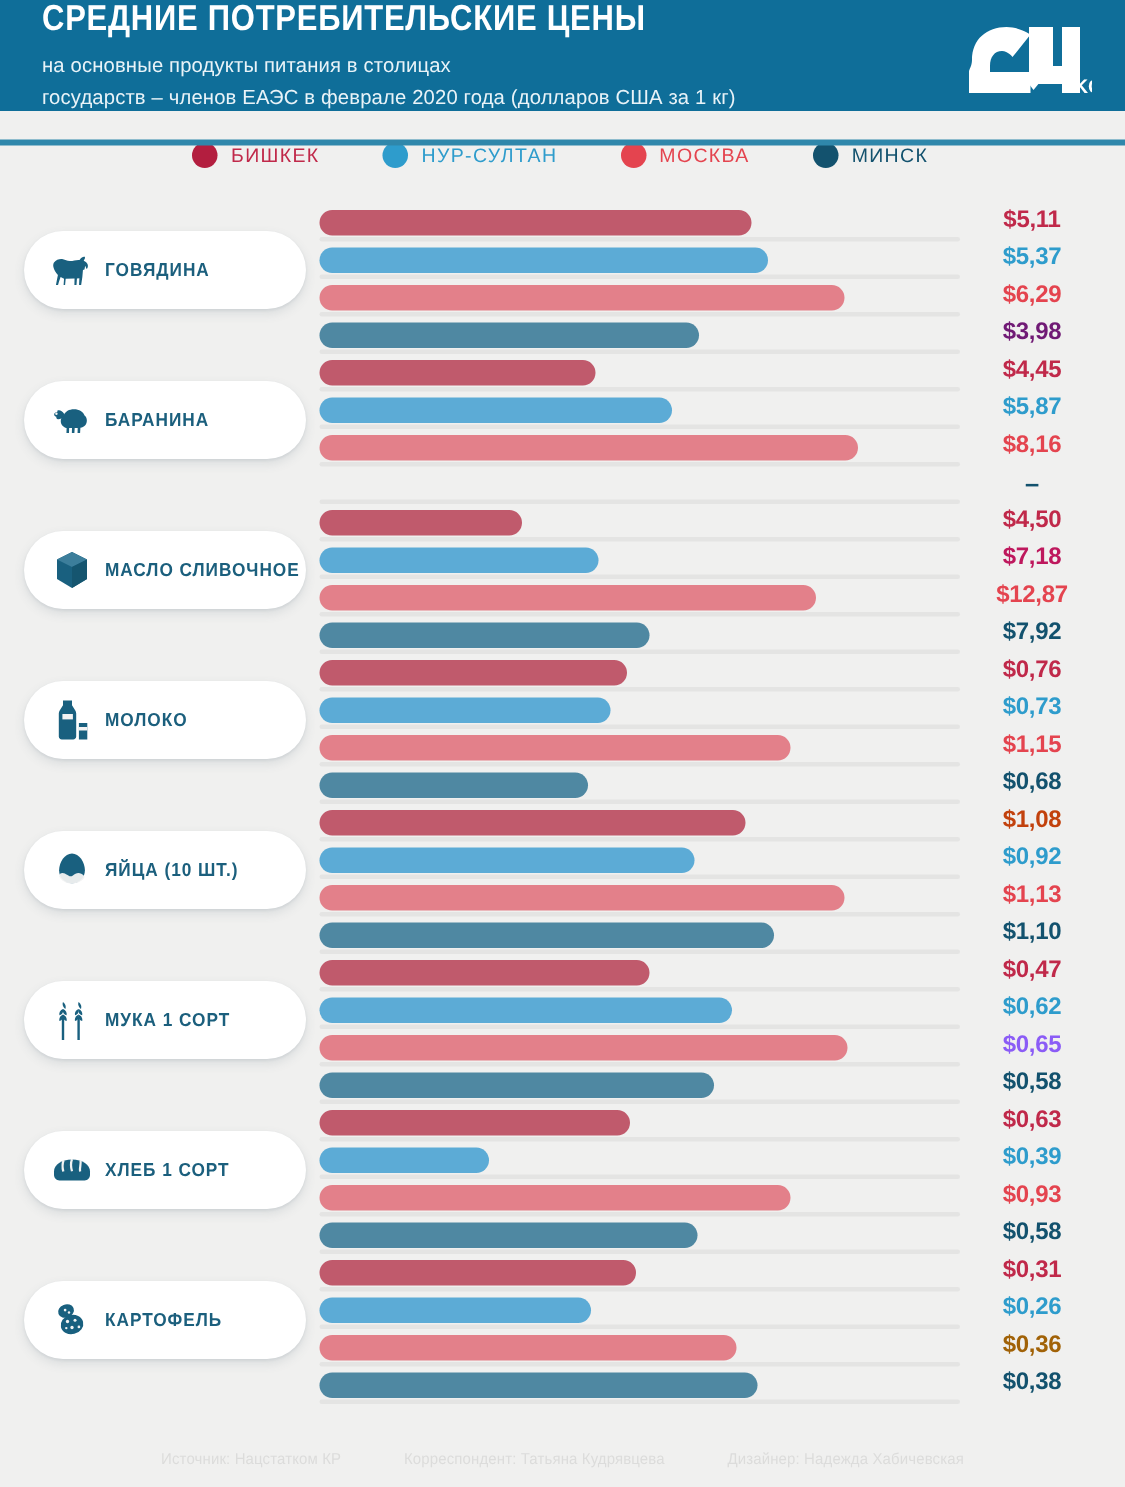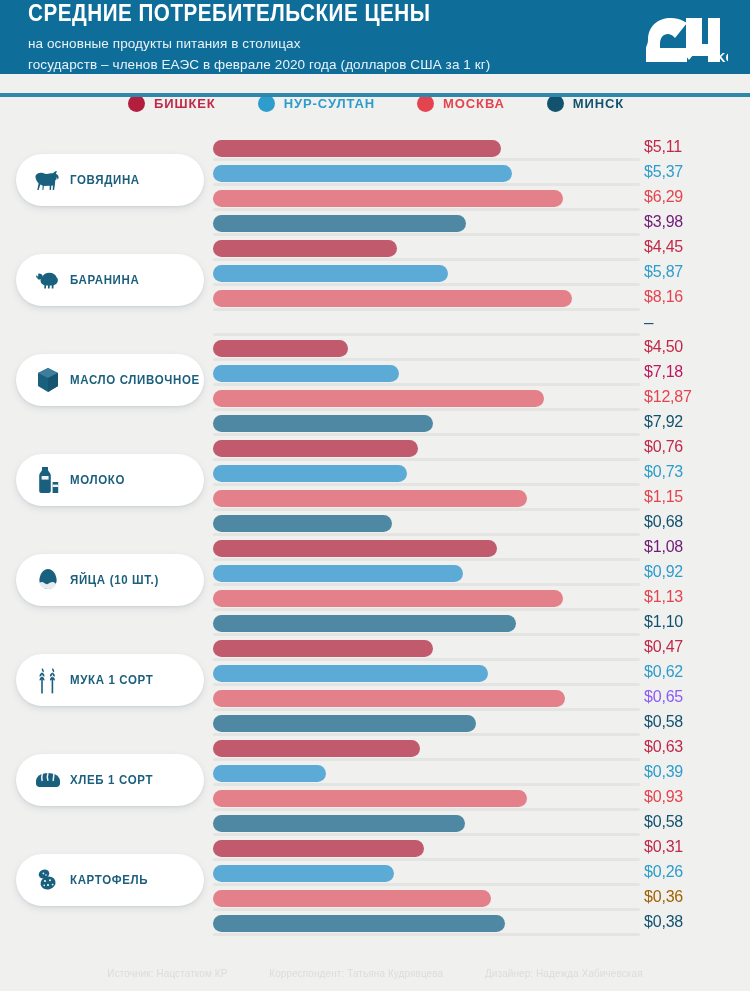--- a/index.html
+++ b/index.html
@@ -67,21 +67,21 @@
     margin-right: 42px;
   }
   .legend-dot {
     width: 17px; height: 17px;
     border-radius: 50%;
     margin-right: 9px;
     flex: 0 0 auto;
   }
   .legend-label {
     font-size: 13px;
-    font-weight: bold;
+    font-weight: normal;
     letter-spacing: 0.9px;
     white-space: nowrap;
   }
 
   
   .chart { position: relative; }
   .row {
     position: relative;
     height: 100px;
   }
@@ -142,23 +142,23 @@
     left: 0;
     top: 0;
     height: 17px;
     border-radius: 9px;
   }
   .val {
     position: absolute;
     right: 0;
     top: -2px;
     width: 88px;
-    text-align: left;
+    text-align: center;
     font-size: 16px;
-    font-weight: normal;
+    font-weight: bold;
     letter-spacing: -0.2px;
   }
   .val.dash { font-size: 17px; }
 
   
   .footer {
     position: absolute;
     left: 0; right: 0;
     bottom: 12px;
     display: flex;
@@ -363,21 +363,21 @@
               <path d="M5.8 16.6c2-1.4 3.5-.3 4.9.6 1.3.9 2.4 1.5 3.9.4 1.6-1.2 3.4-2.2 5.6-1.1 1.3.6 1.9 1.5 2.2 2.2-1.3 2.6-4.6 4.3-8.4 4.3-4 0-7.4-1.9-8.5-4.7z" fill="#f2f2f2" opacity=".95"></path>
             </g>
           </svg>
         </span>
         <span class="pill-label">ЯЙЦА (10 ШТ.)</span>
       </div>
       <div class="bars">
         <div class="bar-line">
           <div class="track" style="background: rgb(228, 228, 227);"></div>
           <div class="bar" style="width: calc(66.5% - 61.18px); background: rgb(192, 90, 108);"></div>
-          <div class="val" style="color: #701a75;">$1,08</div>
+          <div class="val" style="color: #c2410c;">$1,08</div>
         </div>
         <div class="bar-line">
           <div class="track" style="background: rgb(228, 228, 227);"></div>
           <div class="bar" style="width: calc(58.5% - 53.82px); background: rgb(92, 171, 214);"></div>
           <div class="val" style="color: rgb(46, 156, 204);">$0,92</div>
         </div>
         <div class="bar-line">
           <div class="track" style="background: rgb(228, 228, 227);"></div>
           <div class="bar" style="width: calc(82% - 75.44px); background: rgb(227, 128, 138);"></div>
           <div class="val" style="color: rgb(228, 68, 79);">$1,13</div>

